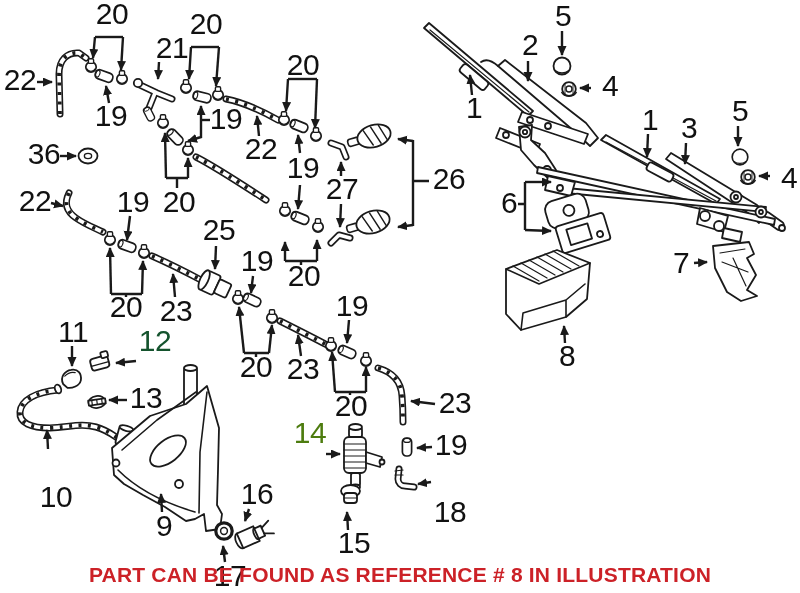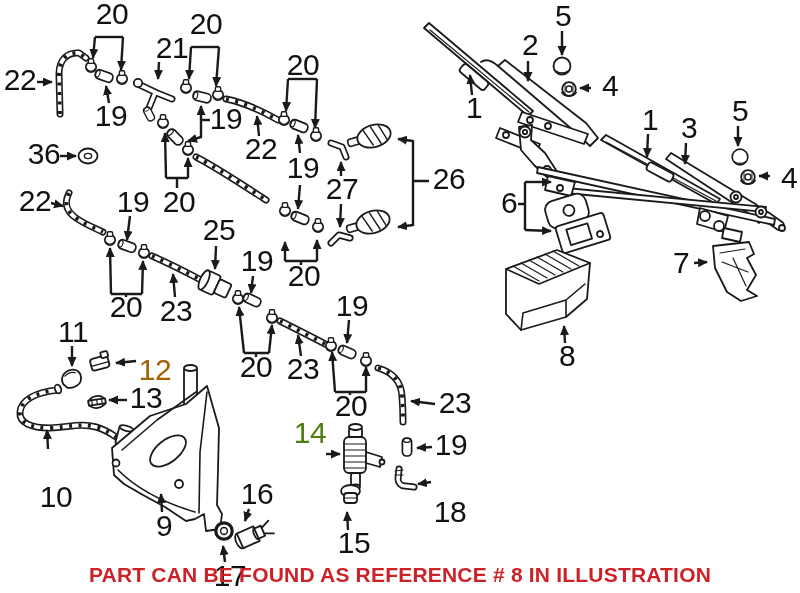--- a/index.html
+++ b/index.html
@@ -400,21 +400,21 @@
       <span class="callout" style="left: 126px; top: 308px; color: rgb(17, 17, 17);">20</span>
       <span class="callout" style="left: 176px; top: 312px; color: rgb(17, 17, 17);">23</span>
       <span class="callout" style="left: 352px; top: 307px; color: rgb(17, 17, 17);">19</span>
       <span class="callout" style="left: 256px; top: 368px; color: rgb(17, 17, 17);">20</span>
       <span class="callout" style="left: 303px; top: 370px; color: rgb(17, 17, 17);">23</span>
       <span class="callout" style="left: 351px; top: 407px; color: rgb(17, 17, 17);">20</span>
       <span class="callout" style="left: 455px; top: 404px; color: rgb(17, 17, 17);">23</span>
       <span class="callout" style="left: 451px; top: 446px; color: rgb(17, 17, 17);">19</span>
       <span class="callout" style="left: 450px; top: 481px; color: rgb(17, 17, 17); margin-top: 32px;">18</span>
       <span class="callout" style="left: 73px; top: 333px; color: rgb(17, 17, 17);">11</span>
-      <span class="callout" style="left: 155px; top: 371px; color: #a16207;">12</span>
+      <span class="callout" style="left: 155px; top: 342px; color: #14532d;">12</span>
       <span class="callout" style="left: 146px; top: 399px; color: rgb(17, 17, 17);">13</span>
       <span class="callout" style="left: 56px; top: 464px; color: rgb(17, 17, 17); margin-top: 34px;">10</span>
       <span class="callout" style="left: 164px; top: 527px; color: rgb(17, 17, 17);">9</span>
       <span class="callout" style="left: 257px; top: 495px; color: rgb(17, 17, 17);">16</span>
       <span class="callout" style="left: 230px; top: 577px; color: rgb(17, 17, 17);">17</span>
       <span class="callout" style="left: 354px; top: 544px; color: rgb(17, 17, 17);">15</span>
       <span class="callout" style="left: 310px; top: 434px; color: #4d7c0f;">14</span>
       <span class="callout" style="left: 474px; top: 109px; color: rgb(17, 17, 17);">1</span>
       <span class="callout" style="left: 530px; top: 46px; color: rgb(17, 17, 17);">2</span>
       <span class="callout" style="left: 563px; top: 17px; color: rgb(17, 17, 17);">5</span>

